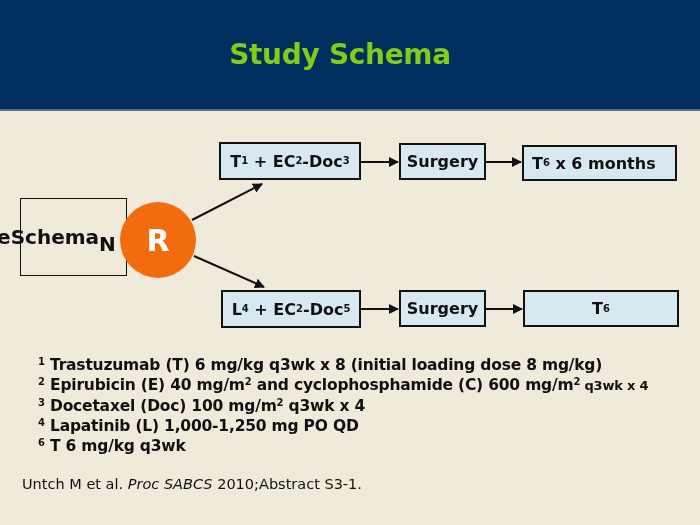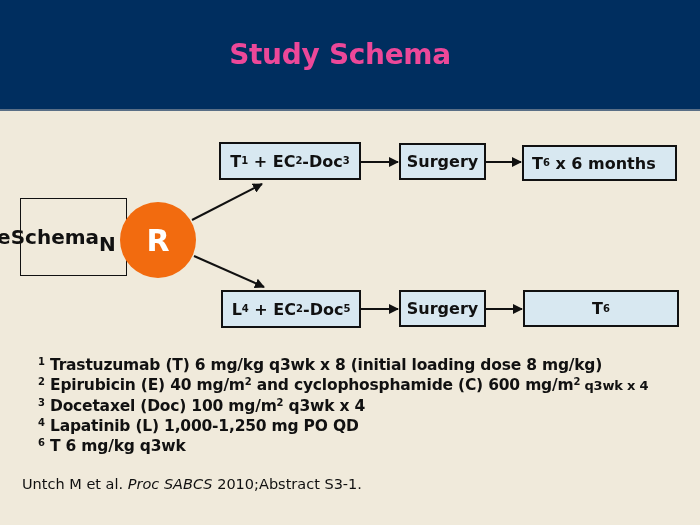--- a/index.html
+++ b/index.html
@@ -9,21 +9,21 @@
       font-family: "DejaVu Sans", sans-serif;
       color: #111;
     }
     .header {
       position: absolute; left: 0; top: 0; width: 700px; height: 109px;
       background: #002e5f;
       border-bottom: 2px solid #5a6f86;
     }
     .title {
       position: absolute; left: 0; top: 38px; width: 680px; text-align: center;
-      color: #ec4899; font-weight: bold; font-size: 28px; letter-spacing: -0.3px;
+      color: #84cc16; font-weight: bold; font-size: 28px; letter-spacing: -0.3px;
     }
     .box {
       position: absolute; box-sizing: border-box;
       border: 2px solid #111;
       display: flex; align-items: center; justify-content: center;
       font-weight: bold; font-size: 16px; white-space: nowrap;
     }
     .box.blue { background: #d8e8f1; }
     .box.core {
       background: #f0eadb; flex-direction: row; line-height: 20px; font-size: 20px;

